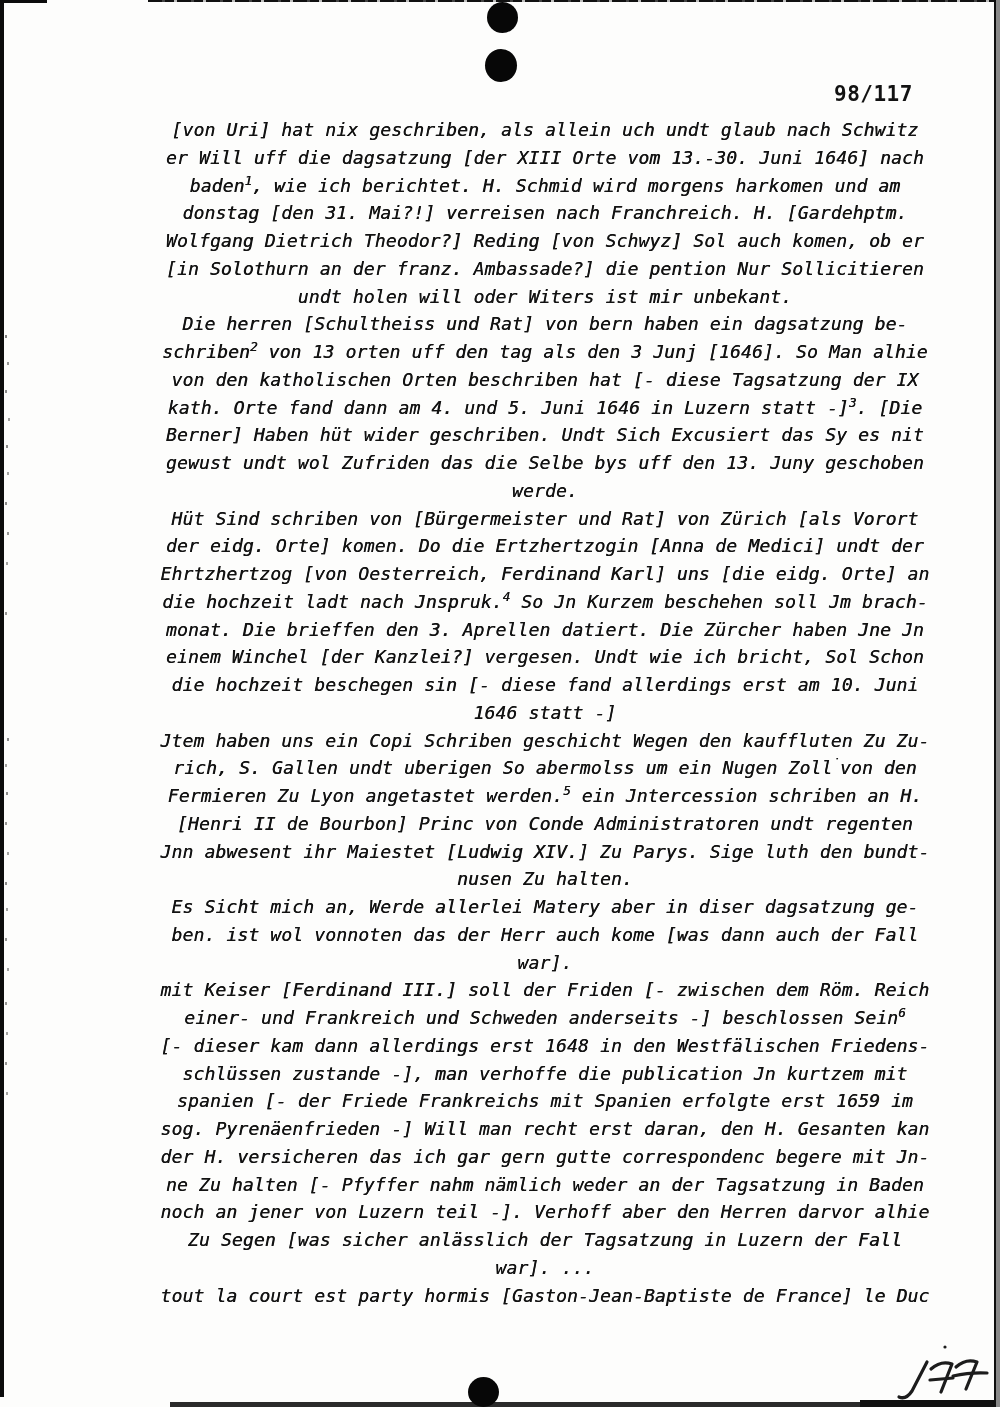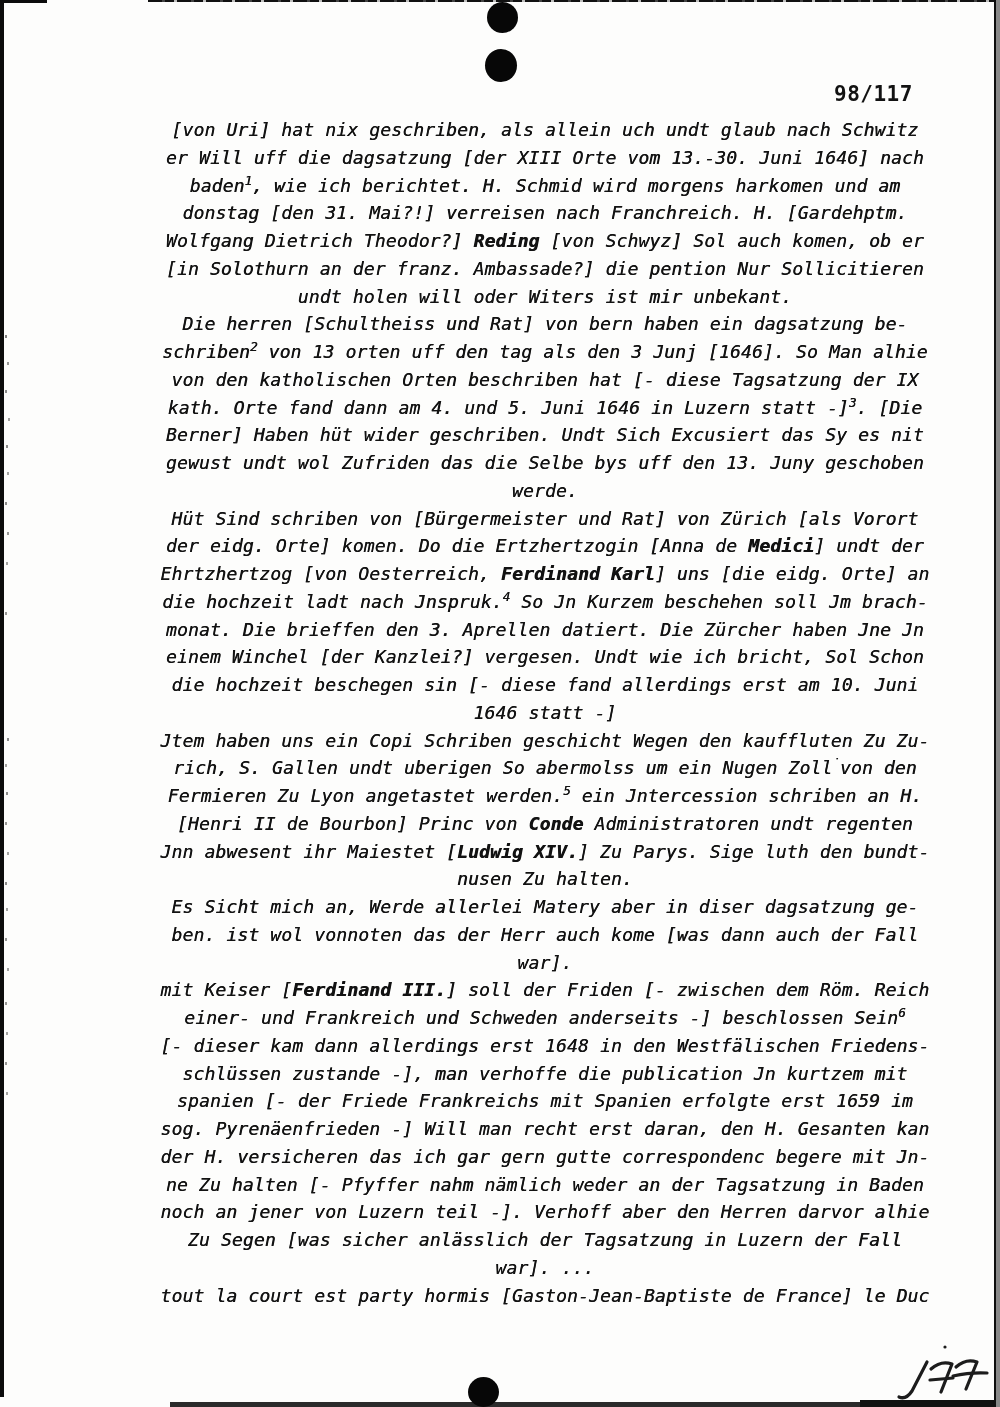--- a/index.html
+++ b/index.html
@@ -45,21 +45,21 @@
   }
   
   .doc{
     position:absolute;left:145px;top:116px;width:800px;
     font-size:18px;font-style:italic;line-height:27.76px;
     white-space:pre;letter-spacing:.15px;
     text-shadow:.3px 0 0 currentColor;
     text-align:center;
   }
   .line{height:27.76px;}
-  .bold{font-weight:bold;text-shadow:.5px 0 0 currentColor;}
+  .bold{font-weight:normal;text-shadow:.5px 0 0 currentColor;}
   .sup{font-size:12.5px;position:relative;top:-7px;letter-spacing:0;}
   
   .handwriting{position:absolute;left:893px;top:1342px;width:102px;height:62px;}
 </style>
 </head>
 <body>
 
 <div class="page">
 
   <div class="edge edge-top-a"></div>

